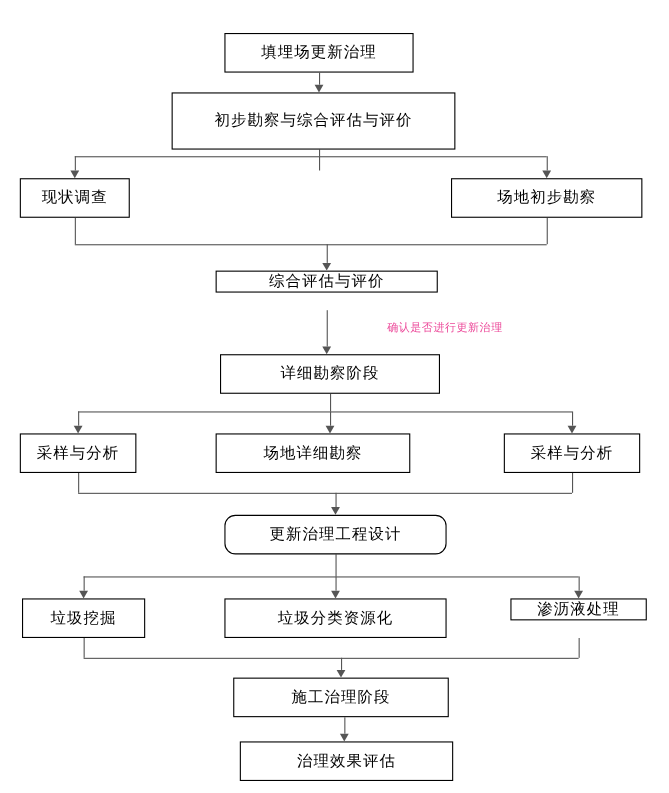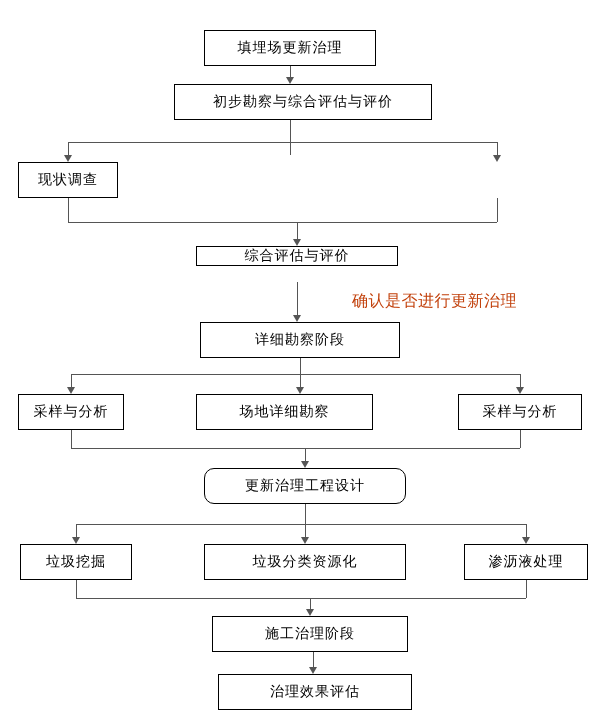--- a/index.html
+++ b/index.html
@@ -24,22 +24,22 @@
     align-items: center;
     justify-content: center;
     font-size: 14px;
     color: #000000;
     letter-spacing: 1px;
     white-space: nowrap;
     z-index: 2;
   }
   .note {
     position: absolute;
-    font-size: 16px;
-    color: #c2410c;
+    font-size: 10px;
+    color: #ec4899;
     letter-spacing: 0.5px;
     white-space: nowrap;
     z-index: 2;
   }
   .vline, .hline {
     position: absolute;
     background: #555555;
     z-index: 1;
   }
   .vline { width: 1px; }
@@ -106,29 +106,30 @@
   <div class="vline" style="left:76px; top:580px; height:18px;"></div>
   <div class="vline" style="left:526px; top:580px; height:18px;"></div>
   <div class="hline" style="left:76px; top:598px; width:450px;"></div>
   <div class="vline" style="left:310px; top:598px; height:11px;"></div>
   <div class="arrow" style="left:306px; top:609px;"></div>
 
   <div class="vline" style="left:313px; top:652px; height:15px;"></div>
   <div class="arrow" style="left:309px; top:667px;"></div>
 
   <div class="node" style="left:204px; top:30px; width:172px; height:36px;">填埋场更新治理</div>
-  <div class="node" style="left:174px; top:84px; width:258px; height:36px;">初步勘察与综合评估与评价</div>
+  <div class="node" style="left:156px; top:84px; width:258px; height:52px;">初步勘察与综合评估与评价</div>
   <div class="node" style="left:18px;  top:162px; width:100px; height:36px;">现状调查</div>
+  <div class="node" style="left:410px; top:162px; width:174px; height:36px;">场地初步勘察</div>
   <div class="node" style="left:196px; top:246px; width:202px; height:20px;">综合评估与评价</div>
   <div class="node" style="left:200px; top:322px; width:200px; height:36px;">详细勘察阶段</div>
   <div class="node" style="left:18px;  top:394px; width:106px; height:36px;">采样与分析</div>
   <div class="node" style="left:196px; top:394px; width:177px; height:36px;">场地详细勘察</div>
   <div class="node" style="left:458px; top:394px; width:124px; height:36px;">采样与分析</div>
   <div class="node" style="left:204px; top:468px; width:202px; height:36px;border-radius:10px;">更新治理工程设计</div>
   <div class="node" style="left:204px; top:544px; width:202px; height:36px;">垃圾分类资源化</div>
   <div class="node" style="left:20px;  top:544px; width:112px; height:36px;">垃圾挖掘</div>
-  <div class="node" style="left:464px; top:544px; width:124px; height:36px;">渗沥液处理</div>
+  <div class="node" style="left:464px; top:544px; width:124px; height:20px;">渗沥液处理</div>
   <div class="node" style="left:212px; top:616px; width:196px; height:36px;">施工治理阶段</div>
   <div class="node" style="left:218px; top:674px; width:194px; height:36px;">治理效果评估</div>
 
   <div class="note" style="left:352px; top:291px;">确认是否进行更新治理</div>
 
 </div>
 
 </body></html>

